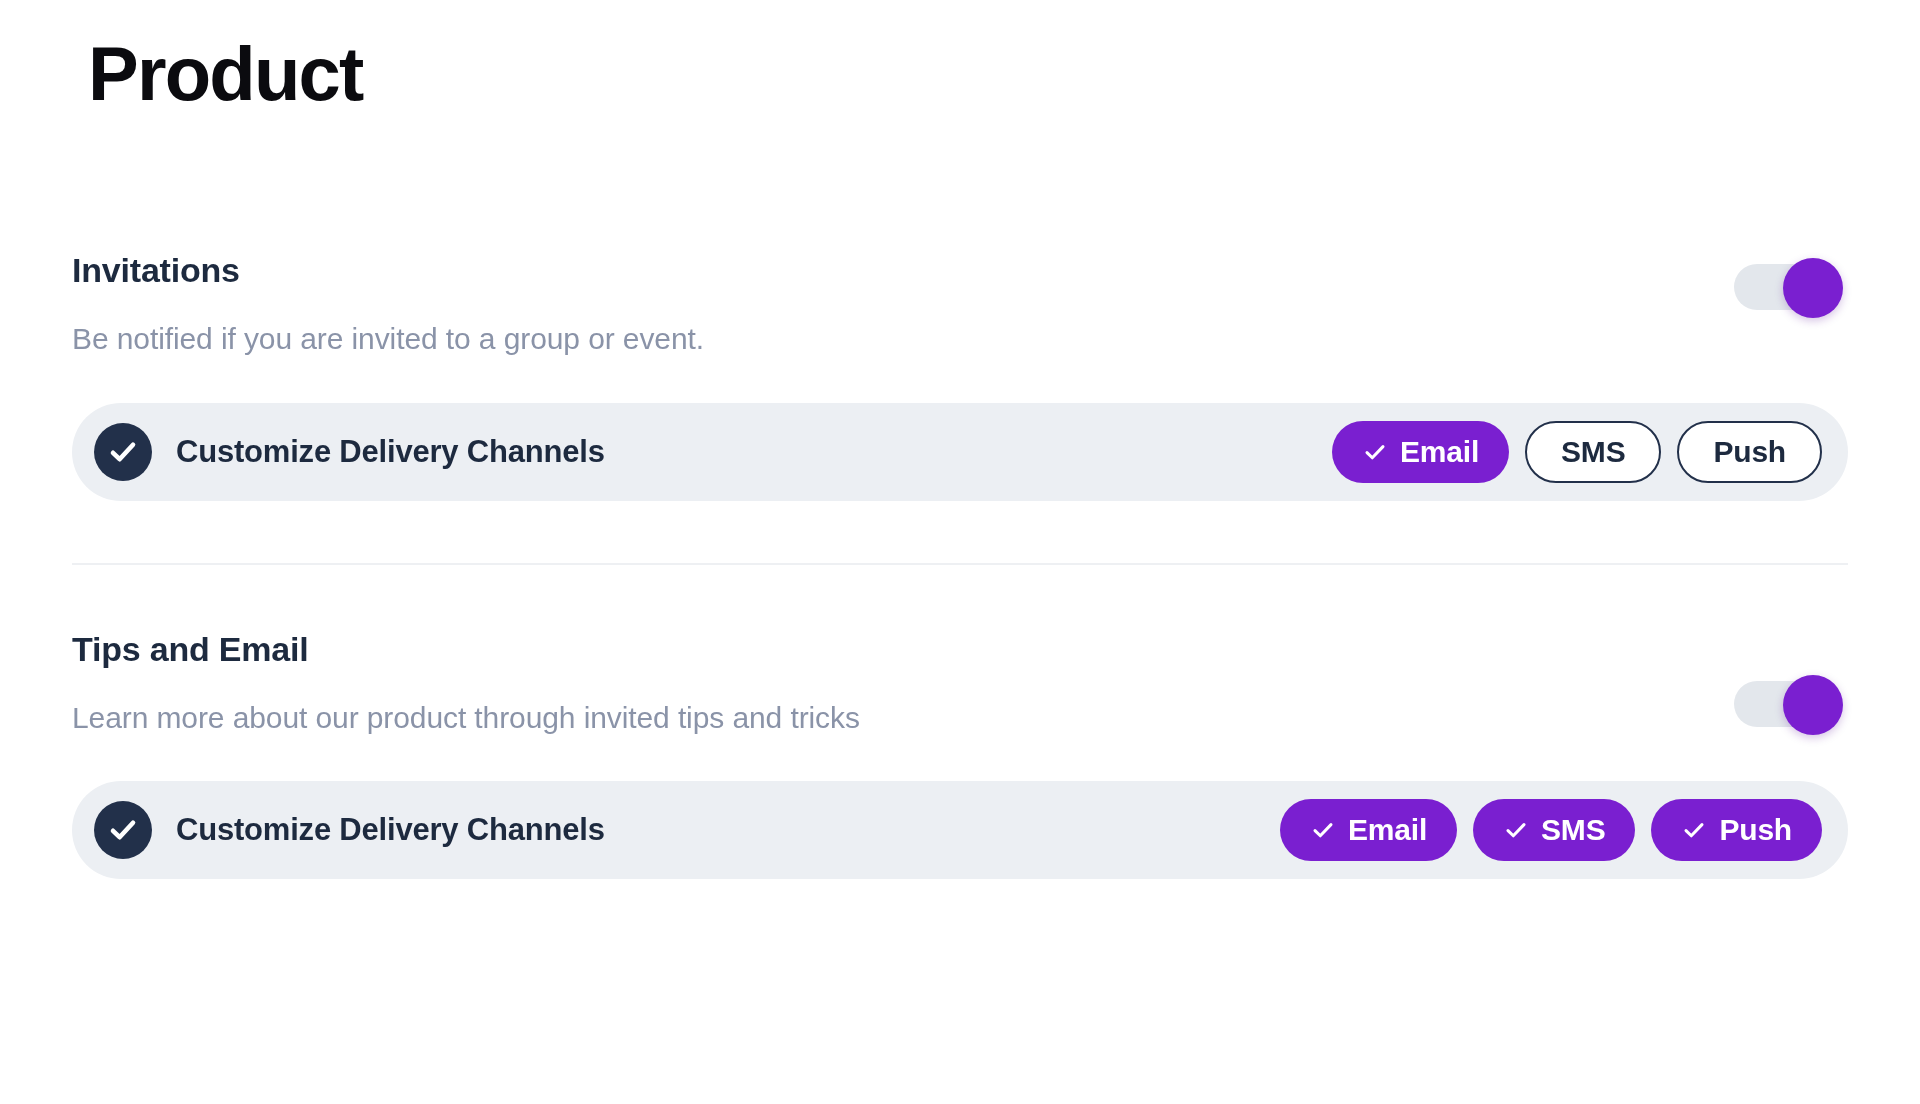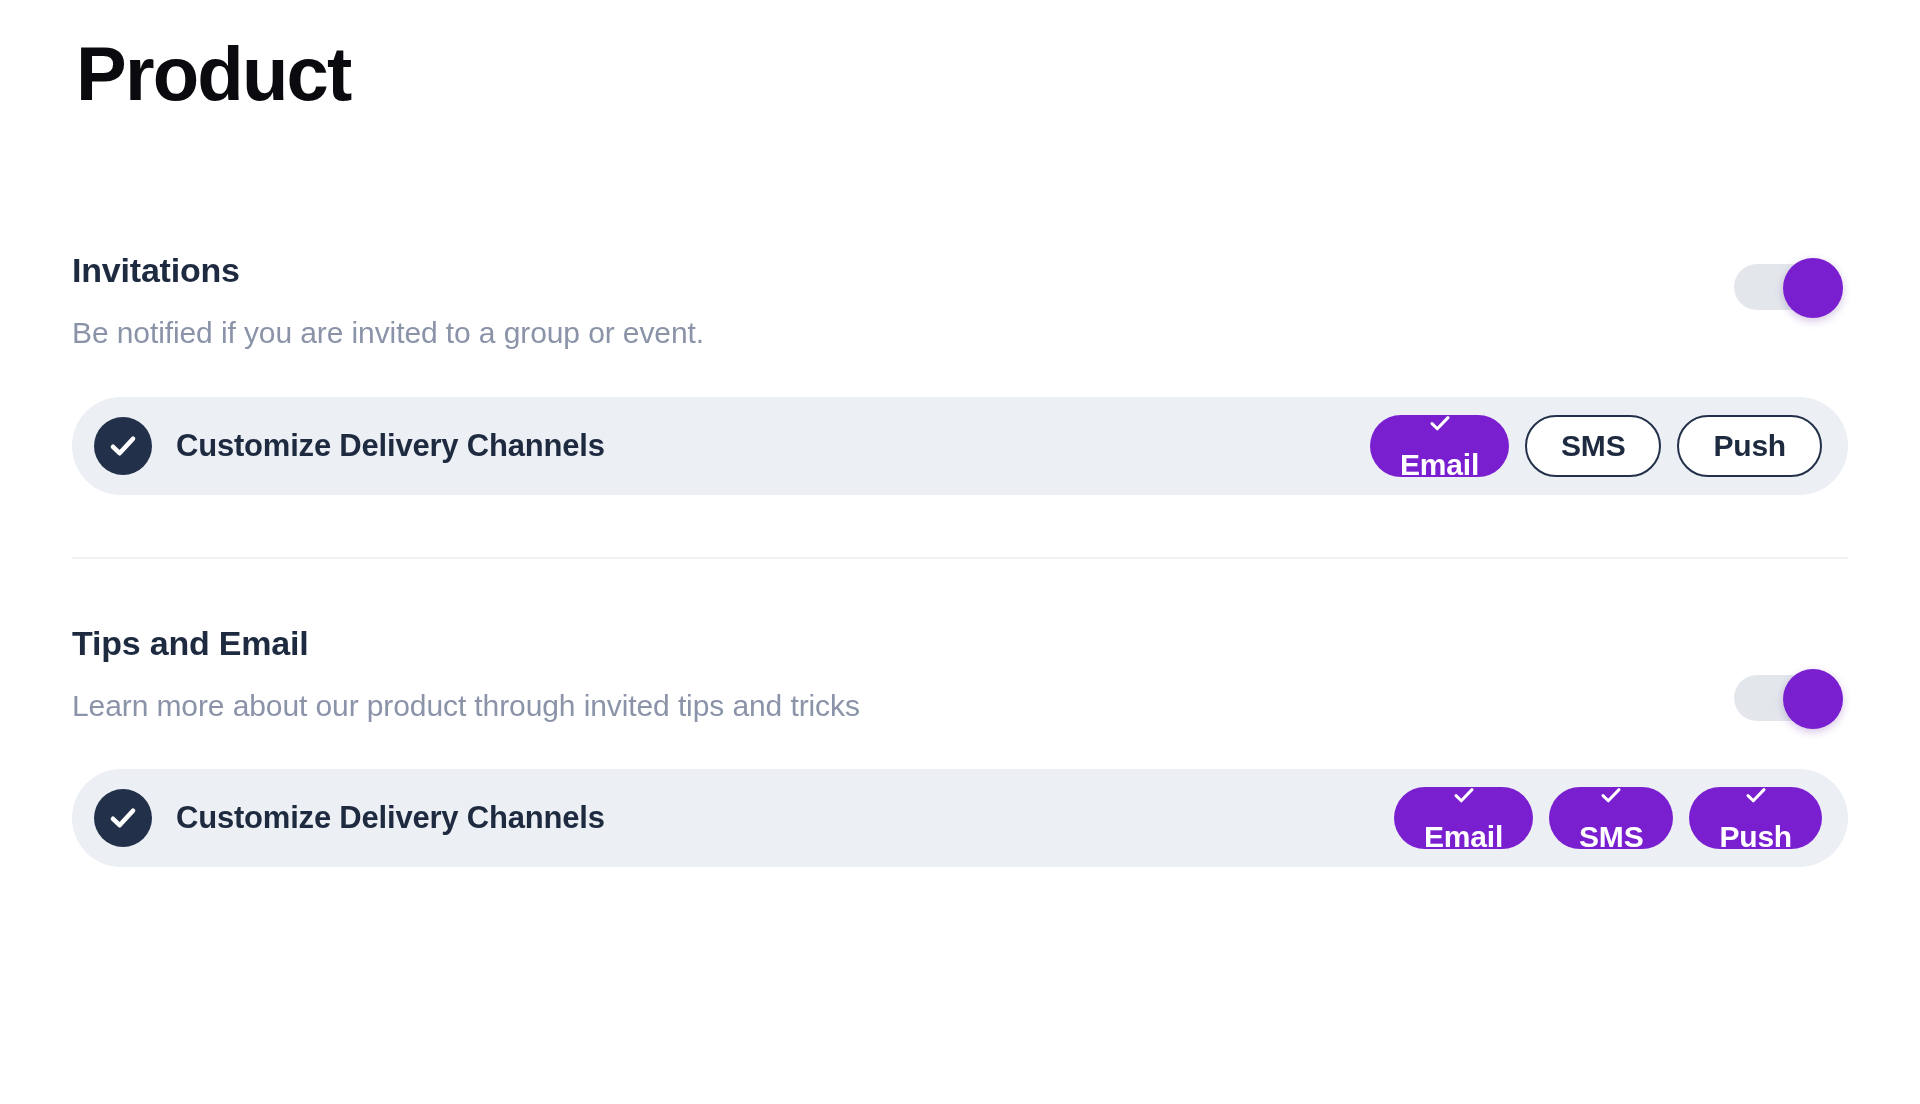--- a/index.html
+++ b/index.html
@@ -16,21 +16,21 @@
     width: 1920px;
     height: 1104px;
     background: #ffffff;
     padding: 0;
     position: relative;
     overflow: hidden;
   }
 
   .page-title {
     position: absolute;
-    left: 76px;
+    left: 88px;
     top: 36px;
     font-size: 76px;
     font-weight: 800;
     letter-spacing: -1.8px;
     color: #0b0b0f;
     line-height: 1.0;
   }
 
   .content {
     position: absolute;
@@ -54,21 +54,21 @@
 
   .section-title {
     font-size: 34px;
     font-weight: 700;
     color: #1d2a3f;
     letter-spacing: -0.2px;
     line-height: 1.18;
   }
 
   .section-desc {
-    margin-top: 22px;
+    margin-top: 28px;
     font-size: 30px;
     font-weight: 400;
     color: #8a93a8;
     line-height: 1.42;
     letter-spacing: -0.1px;
     max-width: 1000px;
   }
 
   
   .toggle {
@@ -153,21 +153,20 @@
     white-space: nowrap;
     cursor: pointer;
     user-select: none;
   }
 
   .chip.on {
     background: #7a1fd0;
     color: #ffffff;
     border: none;
     padding: 0 30px;
-    flex-direction: column;
   }
 
   .chip.off {
     background: #ffffff;
     color: #1d2a3f;
     border: 2.5px solid #22304a;
   }
 
   .chip .tick { display: inline-flex; align-items: center; }
 

